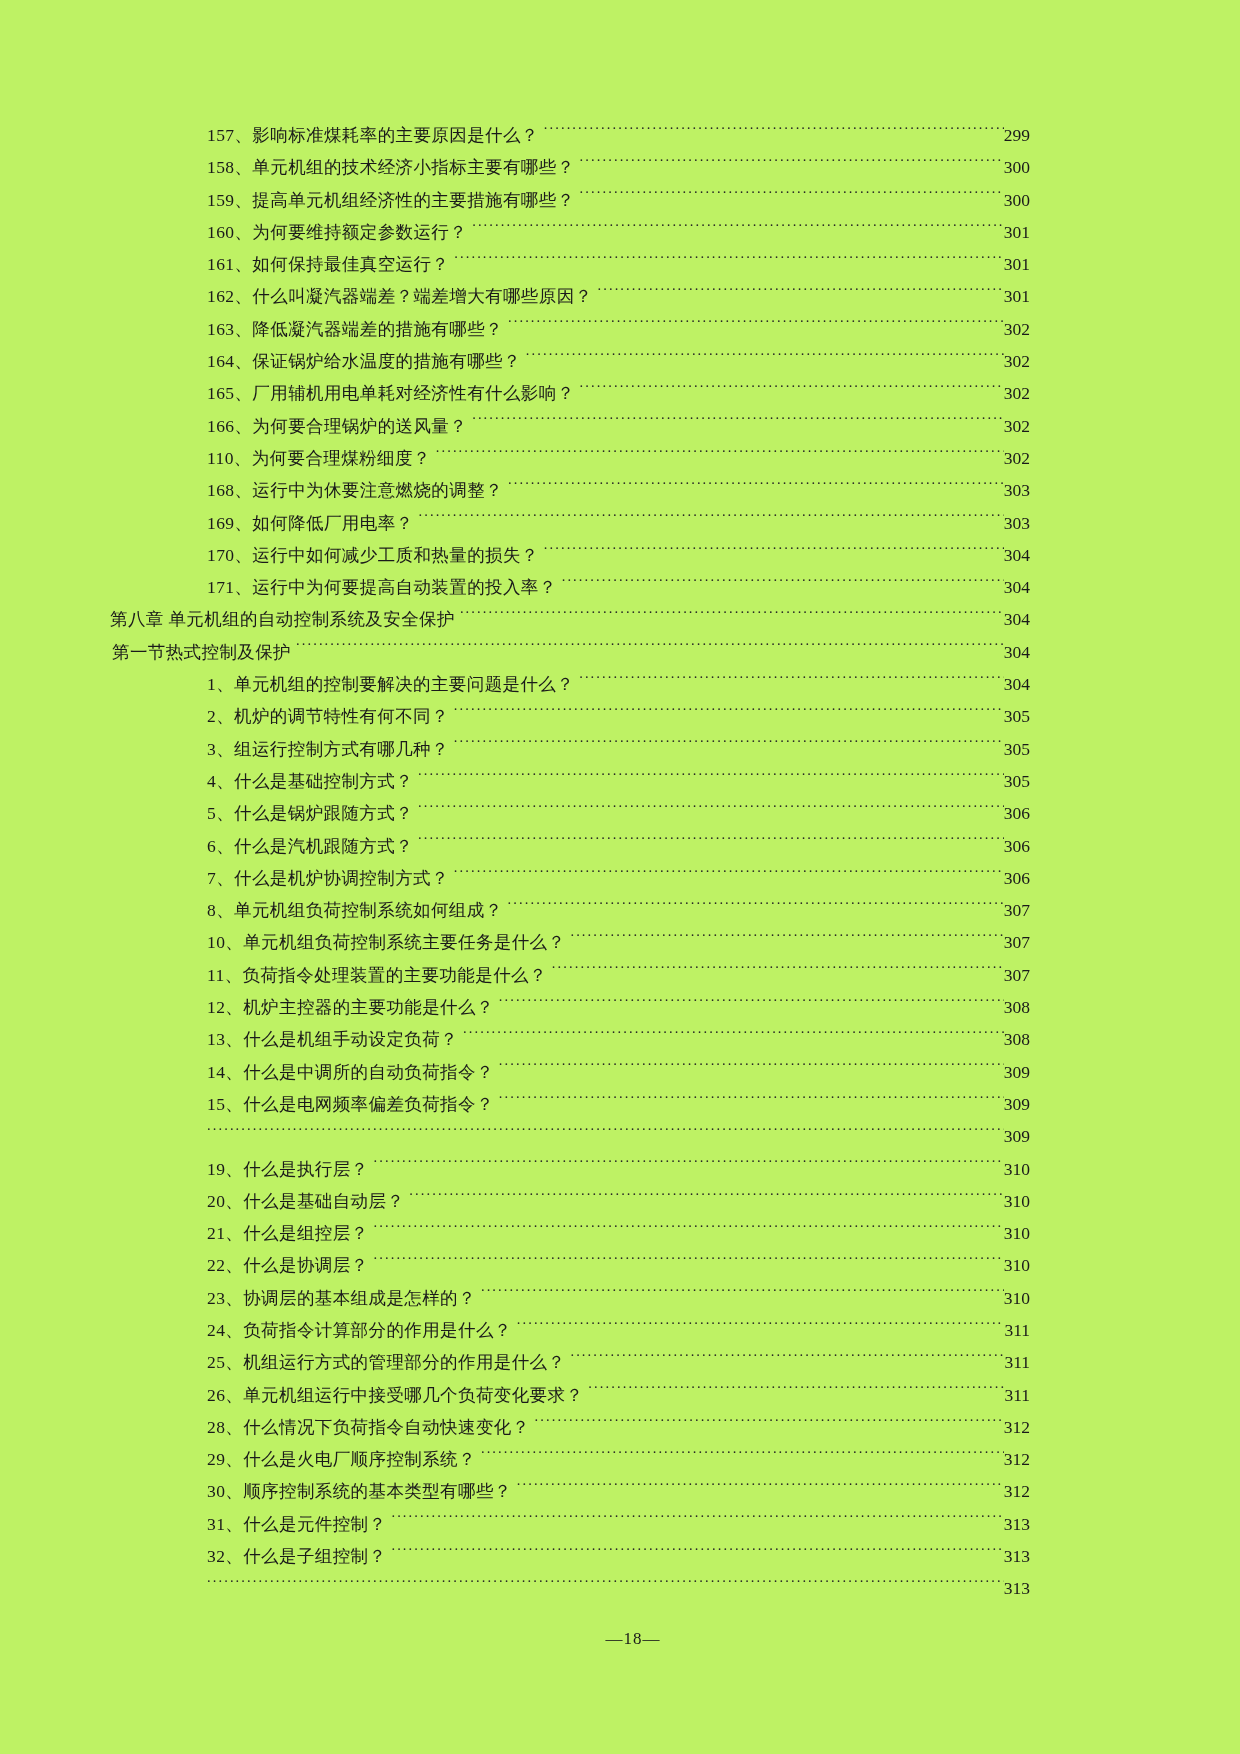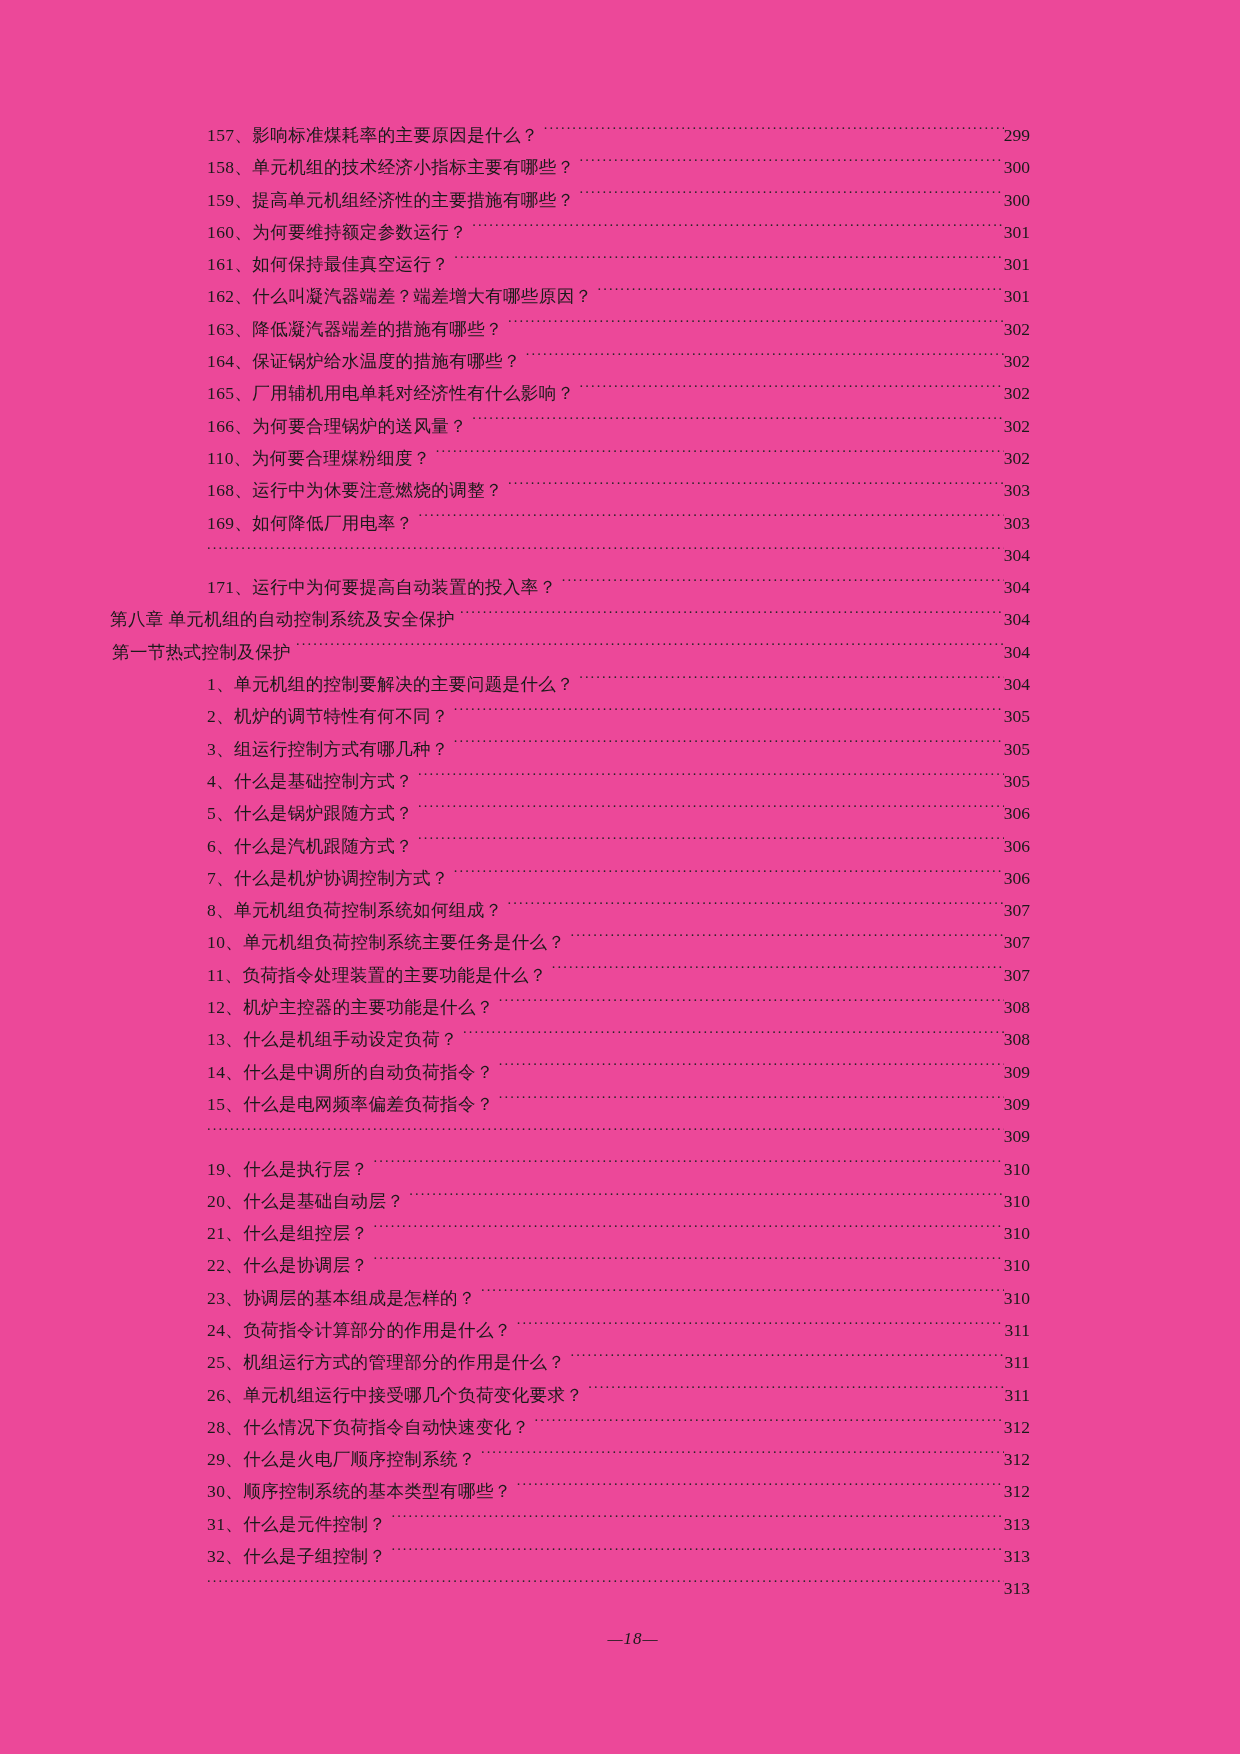--- a/index.html
+++ b/index.html
@@ -1,19 +1,19 @@
 <!DOCTYPE html>
 <html><head>
 <meta charset="utf-8">
 <style>
   html,body{margin:0;padding:0;background:#e8e8e8;}
   .page{
     position:relative;
     width:1240px;height:1754px;
-    background:#ec4899;
+    background:#bef264;
     font-family:"Liberation Serif","DejaVu Serif",serif;
     color:#1a1a1a;
     overflow:hidden;
     margin:0 auto;
   }
   .toc{
     padding-top:119px;
   }
   .toc-row{
     display:flex;
@@ -51,21 +51,20 @@
   .toc-row .pg{
     flex:0 0 auto;
     font-size:17.5px;
   }
   .footer{
     margin-top:24px;
     text-align:center;
     font-size:17px;
     letter-spacing:1px;
     padding-left:26px;
-    font-style:italic;
   }
 </style>
 </head>
 <body>
 
 <div class="page">
   <div class="toc">
       <div class="toc-row lv-item">
         <span class="t">157、影响标准煤耗率的主要原因是什么？</span>
         <span class="dots"></span>
@@ -125,20 +124,21 @@
         <span class="t">168、运行中为休要注意燃烧的调整？</span>
         <span class="dots"></span>
         <span class="pg">303</span>
       </div>
       <div class="toc-row lv-item">
         <span class="t">169、如何降低厂用电率？</span>
         <span class="dots"></span>
         <span class="pg">303</span>
       </div>
       <div class="toc-row lv-item">
+        <span class="t">170、运行中如何减少工质和热量的损失？</span>
         <span class="dots"></span>
         <span class="pg">304</span>
       </div>
       <div class="toc-row lv-item">
         <span class="t">171、运行中为何要提高自动装置的投入率？</span>
         <span class="dots"></span>
         <span class="pg">304</span>
       </div>
       <div class="toc-row lv-chapter">
         <span class="t">第八章 单元机组的自动控制系统及安全保护</span>

